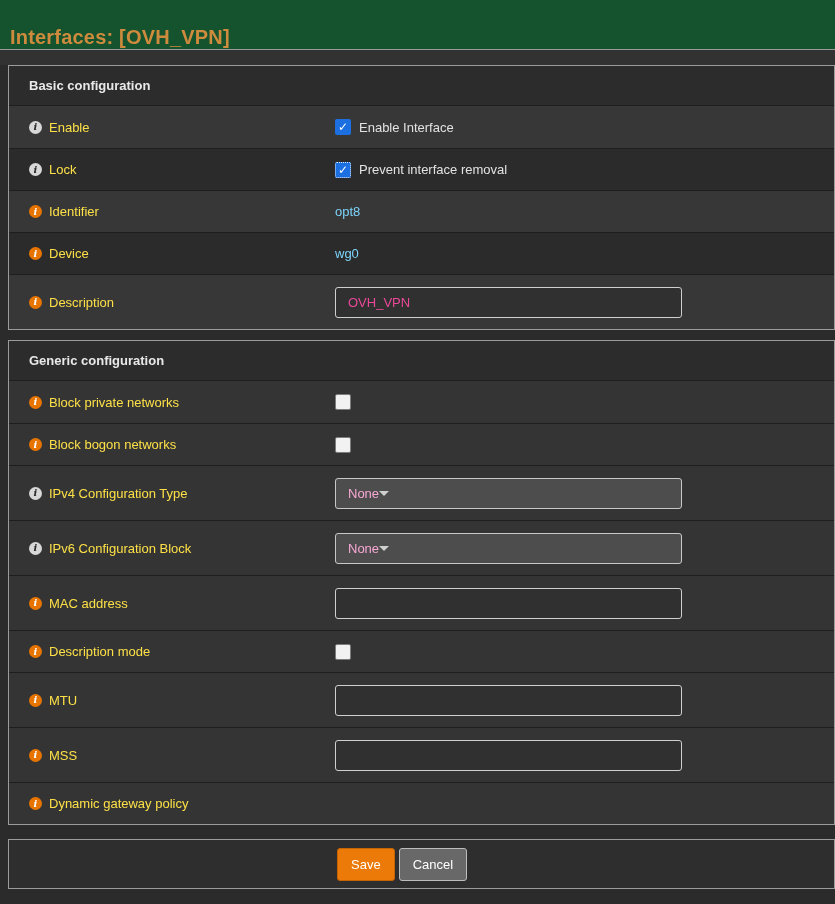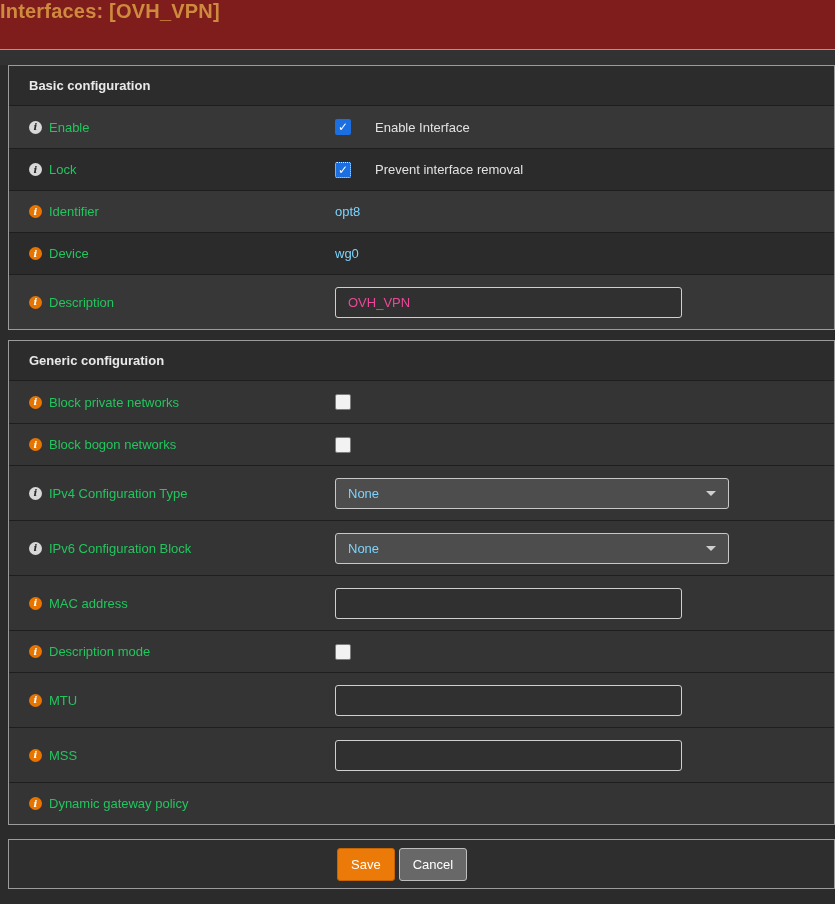--- a/index.html
+++ b/index.html
@@ -7,21 +7,21 @@
   body {
     background: #2b2b2b;
     font-family: "Liberation Sans", "DejaVu Sans", sans-serif;
     font-size: 13px;
     color: #ddd;
     --c-title: #cf8b3d;
     --c-blue: #1b6fe0;
     --c-save: #ec7a08;
     --c-orange: #e87400;
   }
-  .topbar { height: 49px; background: #7f1d1d; display: flex; align-items: flex-start; }
+  .topbar { height: 49px; background: #14532d; display: flex; align-items: flex-end; padding-left: 10px; }
   .topbar h1 { font-size: 20px; font-weight: bold; color: var(--c-title); letter-spacing: .2px; }
   .band { height: 16px; background: #323232; border-top: 1px solid #9b9b9b; }
   .content { background: #2b2b2b; padding-left: 8px; }
   .panel {
     border: 1px solid #9b9b9b;
     margin-top: 0;
     background: #343434;
   }
   .panel + .panel { margin-top: 10px; }
   .panel-header {
@@ -32,22 +32,22 @@
     border-bottom: 1px solid #1e1e1e;
   }
   .row { display: flex; align-items: center; min-height: 42px; }
   .row + .row { border-top: 1px solid #1e1e1e; }
   .row.tall { min-height: 55px; }
   
   #panel-basic .row:nth-child(odd)  { background: #373737; }
   #panel-basic .row:nth-child(even) { background: #2b2b2b; }
   #panel-generic .row { background: #343434; }
   .label-cell { width: 326px; flex: 0 0 326px; display: flex; align-items: center; gap: 7px; padding-left: 20px; }
-  .value-cell { flex: 1; display: flex; align-items: center; gap: 24px; padding-right: 28px; }
-  .field-label { color: #22c55e; }
+  .value-cell { flex: 1; display: flex; align-items: center; gap: 8px; padding-right: 28px; }
+  .field-label { color: #fde047; }
   .info-icon {
     width: 13px; height: 13px; flex: 0 0 13px;
     border-radius: 50%;
     display: inline-flex; align-items: center; justify-content: center;
     font-family: "DejaVu Serif", serif; font-weight: bold; font-style: italic;
     font-size: 10px; line-height: 1; cursor: pointer;
   }
   .info-icon.info-white { background: #d8d8d8; color: #2b2b2b; }
   .info-icon.info-orange { background: var(--c-orange); color: #fff; }
   .checkbox {
@@ -63,24 +63,24 @@
   .static-value { color: #7dd3fc; }
   .text-input {
     width: 347px; height: 31px;
     background: #303030; color: #ec4899;
     border: 1px solid #cfcfcf; border-radius: 3px;
     padding: 0 12px; font-size: 13px;
     font-family: "Liberation Sans", "DejaVu Sans", sans-serif;
     outline: none;
   }
   .select {
-    width: 394px; height: 31px;
-    background: #4d4d4d; color: #7dd3fc;
+    width: 347px; height: 31px;
+    background: #4d4d4d; color: #f9a8d4;
     border: 1px solid #c8c8c8; border-radius: 3px;
-    display: flex; align-items: center; justify-content: space-between;
+    display: flex; align-items: center; 
     padding: 0 12px; cursor: pointer;
   }
   .caret {
     width: 0; height: 0;
     border-left: 5px solid transparent; border-right: 5px solid transparent;
     border-top: 5px solid #cfcfcf;
   }
   .actions-panel {
     border: 1px solid #9b9b9b;
     background: #2e2e2e;

